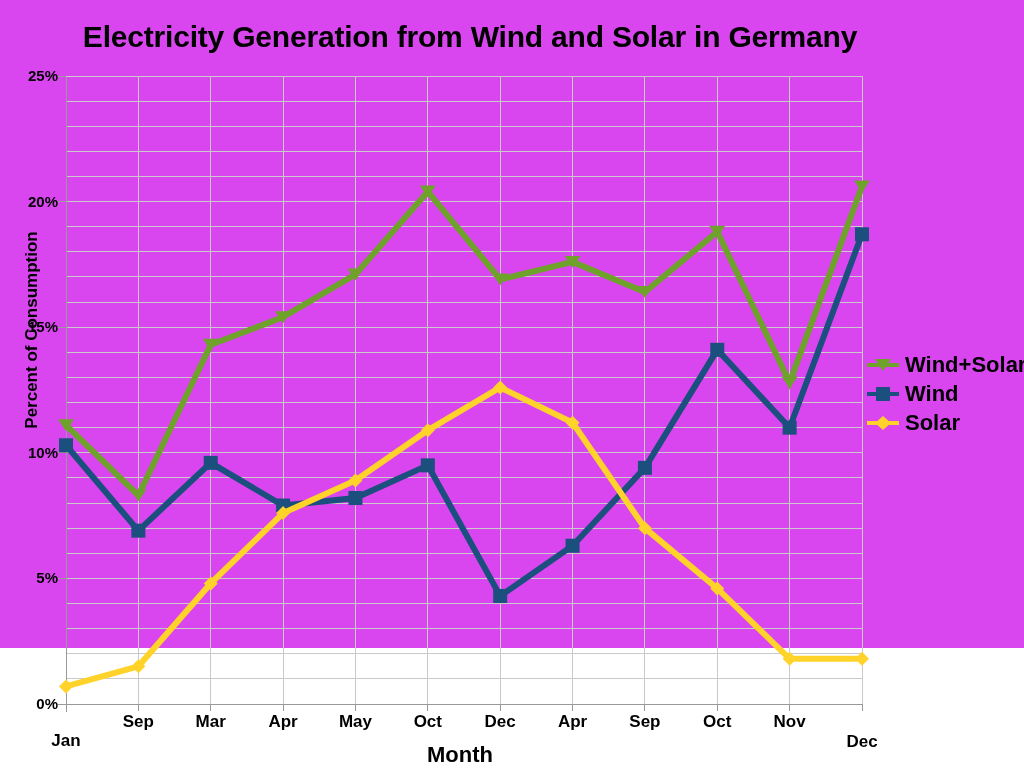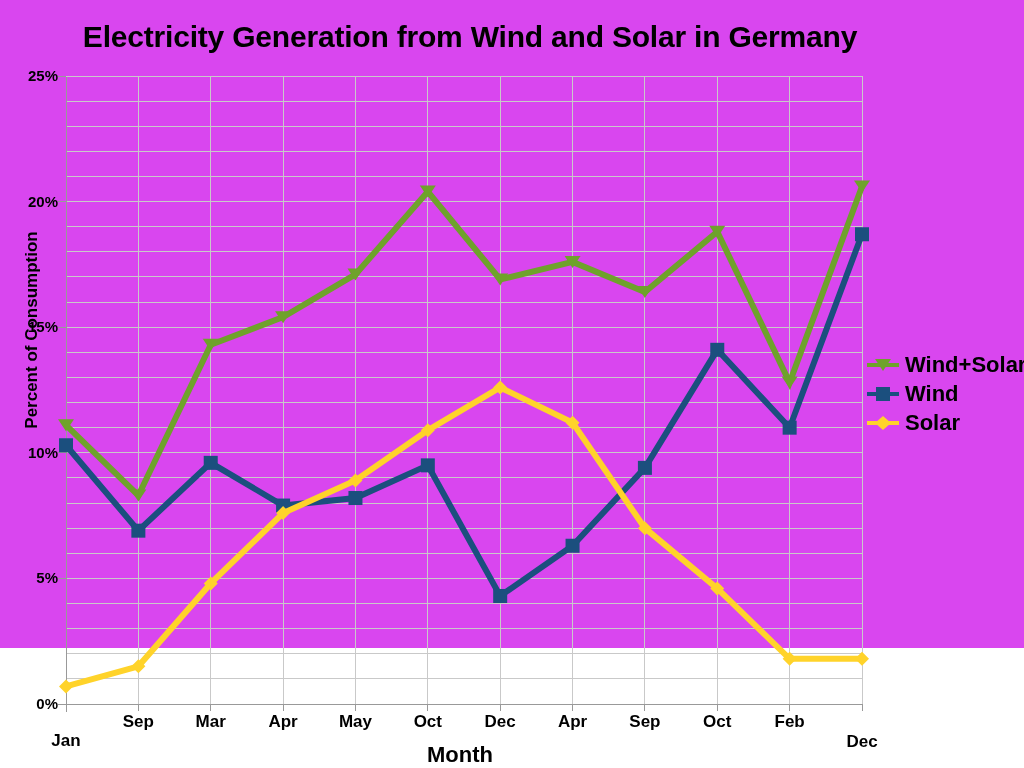--- a/index.html
+++ b/index.html
@@ -241,21 +241,21 @@
       <div class="xtick-label" style="left: 26px; margin-top: 19px;">Jan</div>
       <div class="xtick-label" style="left: 98.3636px;">Sep</div>
       <div class="xtick-label" style="left: 170.727px;">Mar</div>
       <div class="xtick-label" style="left: 243.091px;">Apr</div>
       <div class="xtick-label" style="left: 315.455px;">May</div>
       <div class="xtick-label" style="left: 387.818px;">Oct</div>
       <div class="xtick-label" style="left: 460.182px;">Dec</div>
       <div class="xtick-label" style="left: 532.545px;">Apr</div>
       <div class="xtick-label" style="left: 604.909px;">Sep</div>
       <div class="xtick-label" style="left: 677.273px;">Oct</div>
-      <div class="xtick-label" style="left: 749.636px;">Feb</div>
+      <div class="xtick-label" style="left: 749.636px;">Nov</div>
       <div class="xtick-label" style="left: 822px; margin-top: 20px;">Dec</div>
     </div>
 
   <div id="legend">
       <div class="legend-row">
         <svg width="34" height="22">
           <line x1="1" x2="33" y1="11" y2="11" stroke="#6FA22B" stroke-width="4"></line>
           <polygon points="9,5 25,5 17,17" fill="#6FA22B"></polygon>
         </svg>
         <span class="legend-label">Wind+Solar</span>

